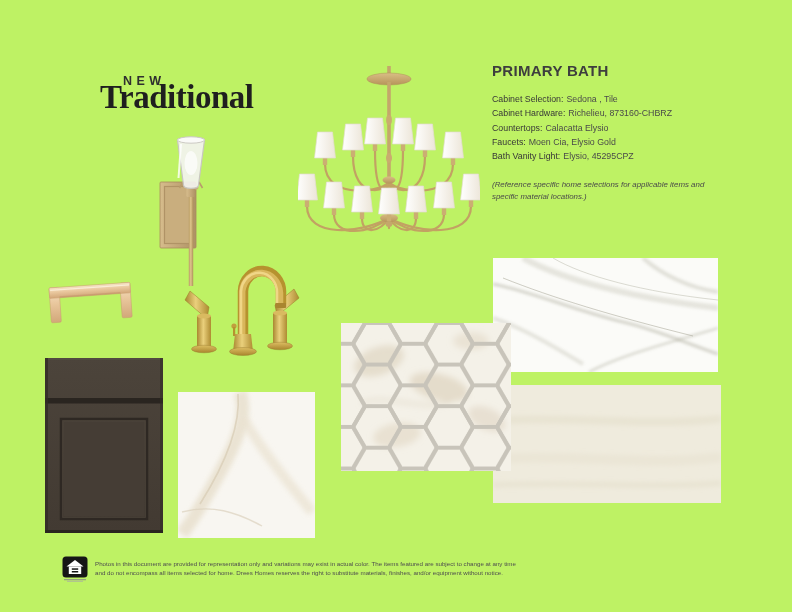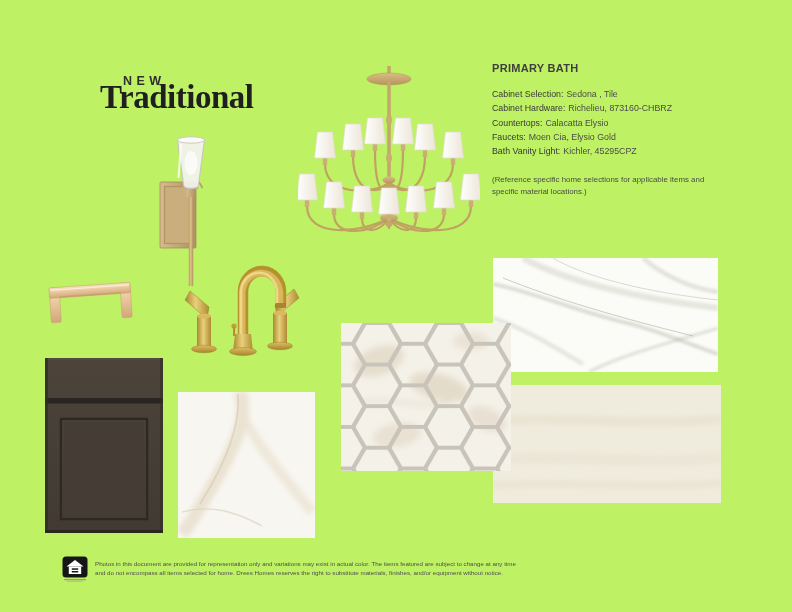--- a/index.html
+++ b/index.html
@@ -9,25 +9,25 @@
 
   
   #logo{left:92px;top:63px;width:210px;height:62px;}
   #logo .new{position:absolute;left:31px;top:11px;font-size:12.5px;font-weight:600;
              letter-spacing:4.5px;color:#2f2f2f;}
   #logo .trad{position:absolute;left:8px;top:16px;font-family:"Liberation Serif",serif;
               font-weight:bold;font-size:33px;color:#1f1f1f;letter-spacing:-0.5px;}
 
   
   #panel{left:492px;top:62px;width:232px;}
-  #panel h1{margin:0;font-size:11px;font-weight:bold;color:#3e3e3e;letter-spacing:0.3px;}
+  #panel h1{margin:0;font-size:15px;font-weight:bold;color:#3e3e3e;letter-spacing:0.3px;}
   #specs{margin-top:13px;}
   .spec{font-size:8.8px;line-height:14.3px;color:#4a4a4a;white-space:nowrap;}
   .spec .lbl{font-weight:normal;color:#373737;margin-right:3px;}
-  #note{margin-top:16px;width:220px;font-size:7.9px;
+  #note{margin-top:16px;width:220px;font-size:7.9px;font-style:italic;
         line-height:11.5px;color:#4a4a4a;}
 
   
   #footer{left:62px;top:556px;width:700px;height:34px;}
   #footer .ftext{position:absolute;left:33px;top:3px;font-size:6.2px;line-height:9.2px;
                  color:#4e4e4e;white-space:nowrap;}
 
   svg{display:block;}
 </style>
 </head>
@@ -141,21 +141,21 @@
     </g>
   </svg>
 
   <div class="abs" id="panel">
     <h1>PRIMARY BATH</h1>
     <div id="specs">
       <div class="spec"><span class="lbl">Cabinet Selection:</span><span>Sedona , Tile</span></div>
       <div class="spec"><span class="lbl">Cabinet Hardware:</span><span>Richelieu, 873160-CHBRZ</span></div>
       <div class="spec"><span class="lbl">Countertops:</span><span>Calacatta Elysio</span></div>
       <div class="spec"><span class="lbl">Faucets:</span><span>Moen Cia, Elysio Gold</span></div>
-      <div class="spec"><span class="lbl">Bath Vanity Light:</span><span>Kichler, 45295CPZ</span></div>
+      <div class="spec"><span class="lbl">Bath Vanity Light:</span><span>Elysio, 45295CPZ</span></div>
     </div>
     <div id="note">(Reference specific home selections for applicable items and specific material locations.)</div>
   </div>
 
   <svg class="abs" style="left:175px;top:238px;" width="132" height="126" viewBox="0 0 132 126">
     <defs>
       <linearGradient id="gGoldH" x1="0" y1="0" x2="1" y2="0">
         <stop offset="0" stop-color="#A98730"></stop>
           <stop offset="0.45" stop-color="#EAD07C"></stop>
           <stop offset="1" stop-color="#AE8B32"></stop>

